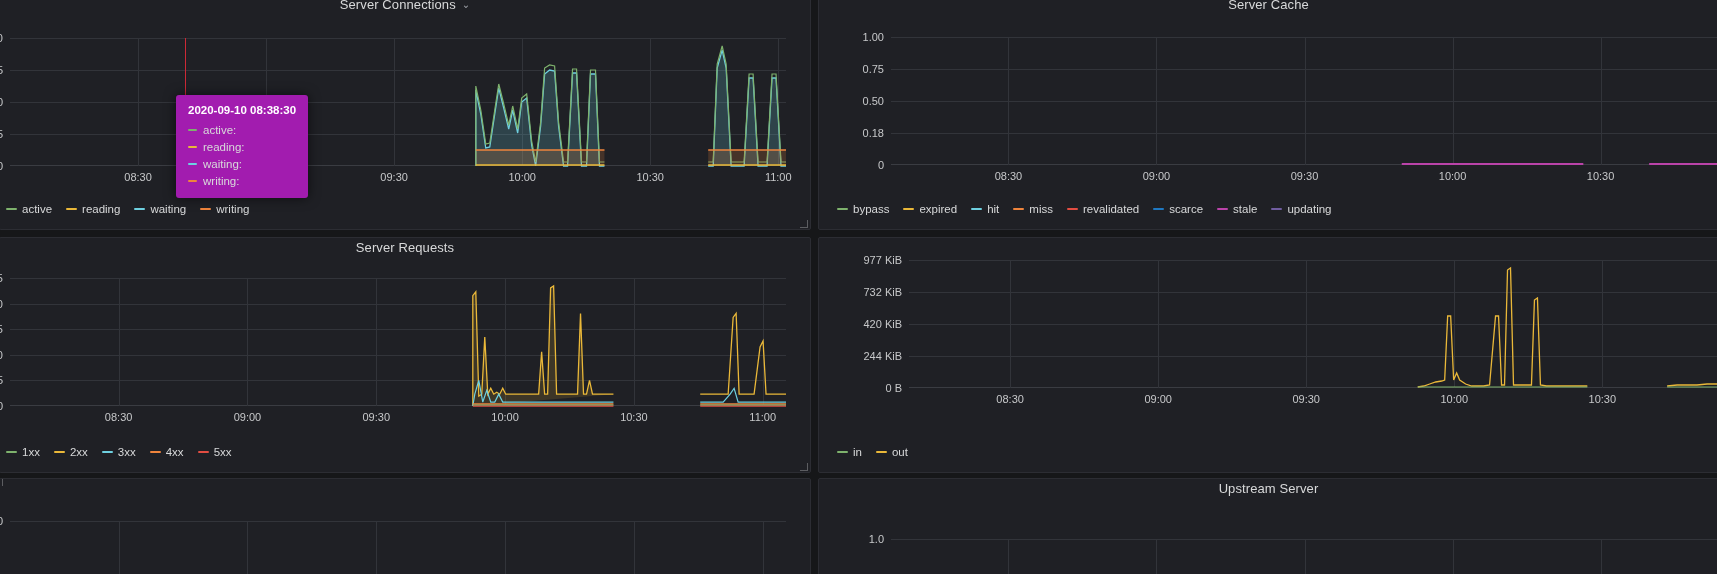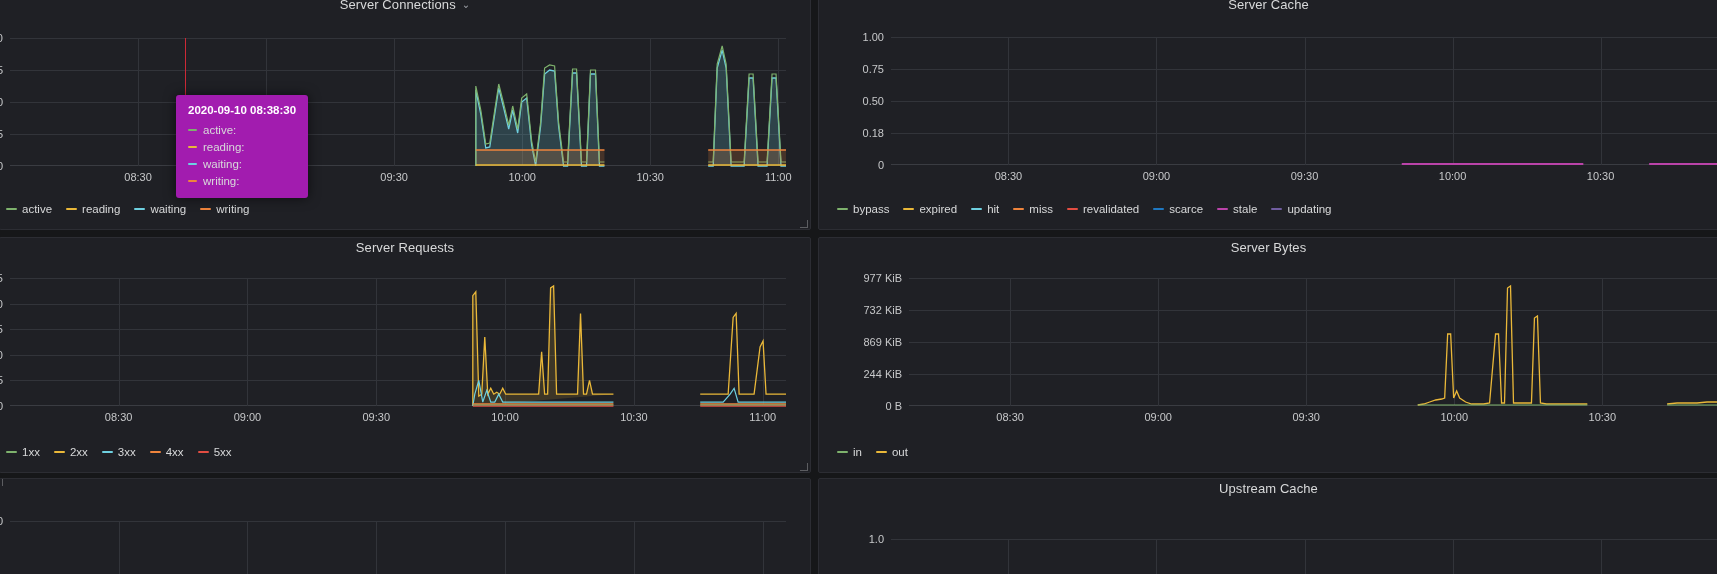--- a/index.html
+++ b/index.html
@@ -436,39 +436,36 @@
       </div>
       <div class="legend-item">
         <span class="legend-dash" style="background:#e24d42"></span>
         <span class="legend-label">5xx</span>
       </div>
     </div>
     <div class="resize-handle"></div>
   </div>
 
   <div class="panel" style="left:818px; top:237px; width:901px; height:236px;">
-    <div class="panel-title">
-      <span>Server Bytes</span>
-    </div>
     <div class="chart-area" style="height:158px;text-align:right;">
       <div class="plot" style="left:90px; right:0px; top:22px; bottom:8px;">
         <div class="gridline-h" style="top:0%"></div>
         <div class="gridline-h" style="top:25%"></div>
         <div class="gridline-h" style="top:50%"></div>
         <div class="gridline-h" style="top:75%"></div>
         <div class="axis-base"></div>
         <div class="gridline-v" style="left:12.5%"></div>
         <div class="gridline-v" style="left:30.8%"></div>
         <div class="gridline-v" style="left:49.1%"></div>
         <div class="gridline-v" style="left:67.4%"></div>
         <div class="gridline-v" style="left:85.7%"></div>
 
         <div class="ytick" style="top:0%">977 KiB</div>
         <div class="ytick" style="top:25%">732 KiB</div>
-        <div class="ytick" style="top:50%">869 KiB</div>
+        <div class="ytick" style="top:50%">420 KiB</div>
         <div class="ytick" style="top:75%">244 KiB</div>
         <div class="ytick" style="top:100%">0 B</div>
 
         <div class="xtick" style="left:12.5%">08:30</div>
         <div class="xtick" style="left:30.8%">09:00</div>
         <div class="xtick" style="left:49.1%">09:30</div>
         <div class="xtick" style="left:67.4%">10:00</div>
         <div class="xtick" style="left:85.7%">10:30</div>
 
         <svg class="series" viewBox="0 0 811 128" preserveAspectRatio="none" width="100%" height="100%">
@@ -508,21 +505,21 @@
         <div class="gridline-v" style="left:80.4%"></div>
         <div class="gridline-v" style="left:97%"></div>
         <div class="ytick" style="top:0%">0</div>
       </div>
     </div>
     <div class="resize-handle" style="top:-1px; left:2px; right:auto; bottom:auto; transform:rotate(180deg);"></div>
   </div>
 
   <div class="panel" style="left:818px; top:478px; width:901px; height:236px;">
     <div class="panel-title">
-      <span>Upstream Cache</span>
+      <span>Upstream Server</span>
     </div>
     <div class="chart-area" style="height:158px;">
       <div class="plot" style="left:72px; right:0px; top:42px; bottom:6px;">
         <div class="gridline-h" style="top:0%"></div>
         <div class="gridline-v" style="left:14.2%"></div>
         <div class="gridline-v" style="left:32.1%"></div>
         <div class="gridline-v" style="left:50%"></div>
         <div class="gridline-v" style="left:67.9%"></div>
         <div class="gridline-v" style="left:85.8%"></div>
         <div class="ytick" style="top:0%">1.0</div>

